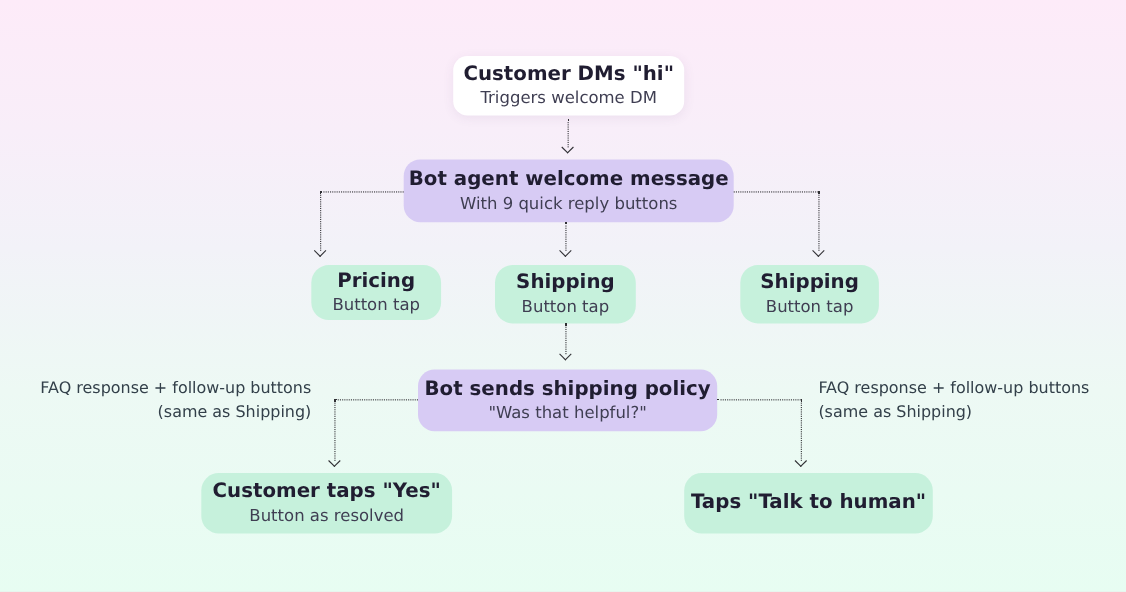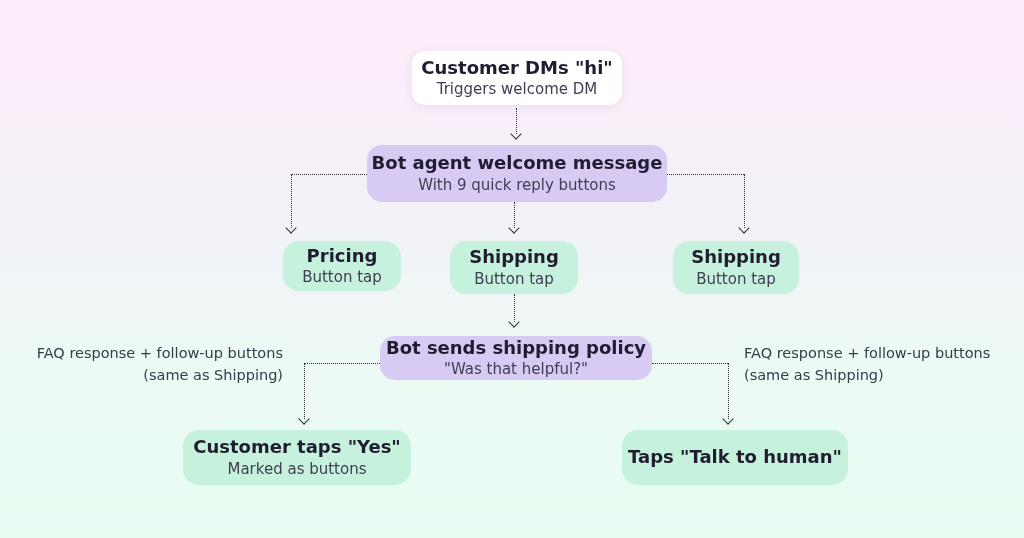--- a/index.html
+++ b/index.html
@@ -89,21 +89,21 @@
   </div>
 
   <div class="node mint" style="left:673px;top:241px;width:126px;height:53px;">
     <div class="node-title">Shipping</div>
     <div class="node-sub">Button tap</div>
   </div>
 
   <div class="vline" style="left:514px;top:294px;height:28px;"></div>
   <div class="arrowhead" style="left:510px;top:318px;"></div>
 
-  <div class="node purple" style="left:380px;top:336px;width:272px;height:44px;">
+  <div class="node purple" style="left:380px;top:336px;width:272px;height:56px;">
     <div class="node-title">Bot sends shipping policy</div>
     <div class="node-sub">"Was that helpful?"</div>
   </div>
 
   <div class="annotation right-align" style="left:28px;top:342px;width:255px;">
     <div>FAQ response + follow-up buttons</div>
     <div>(same as Shipping)</div>
   </div>
 
   <div class="annotation left-align" style="left:744px;top:342px;width:255px;">
@@ -114,20 +114,20 @@
   <div class="hline" style="left:304px;top:363px;width:76px;"></div>
   <div class="vline" style="left:304px;top:363px;height:56px;"></div>
   <div class="arrowhead" style="left:300px;top:415px;"></div>
 
   <div class="hline" style="left:652px;top:363px;width:76px;"></div>
   <div class="vline" style="left:728px;top:363px;height:56px;"></div>
   <div class="arrowhead" style="left:724px;top:415px;"></div>
 
   <div class="node mint" style="left:183px;top:430px;width:228px;height:55px;">
     <div class="node-title">Customer taps "Yes"</div>
-    <div class="node-sub">Marked as buttons</div>
+    <div class="node-sub">Button as resolved</div>
   </div>
 
   <div class="node mint" style="left:622px;top:430px;width:226px;height:55px;">
     <div class="node-title">Taps "Talk to human"</div>
   </div>
 
 </div>
 
 </body></html>

